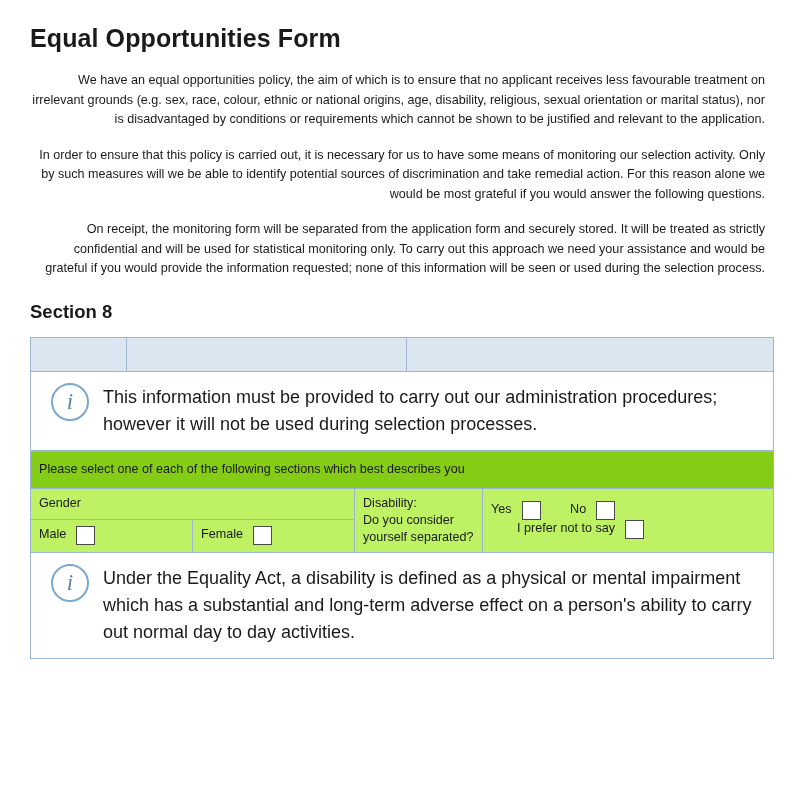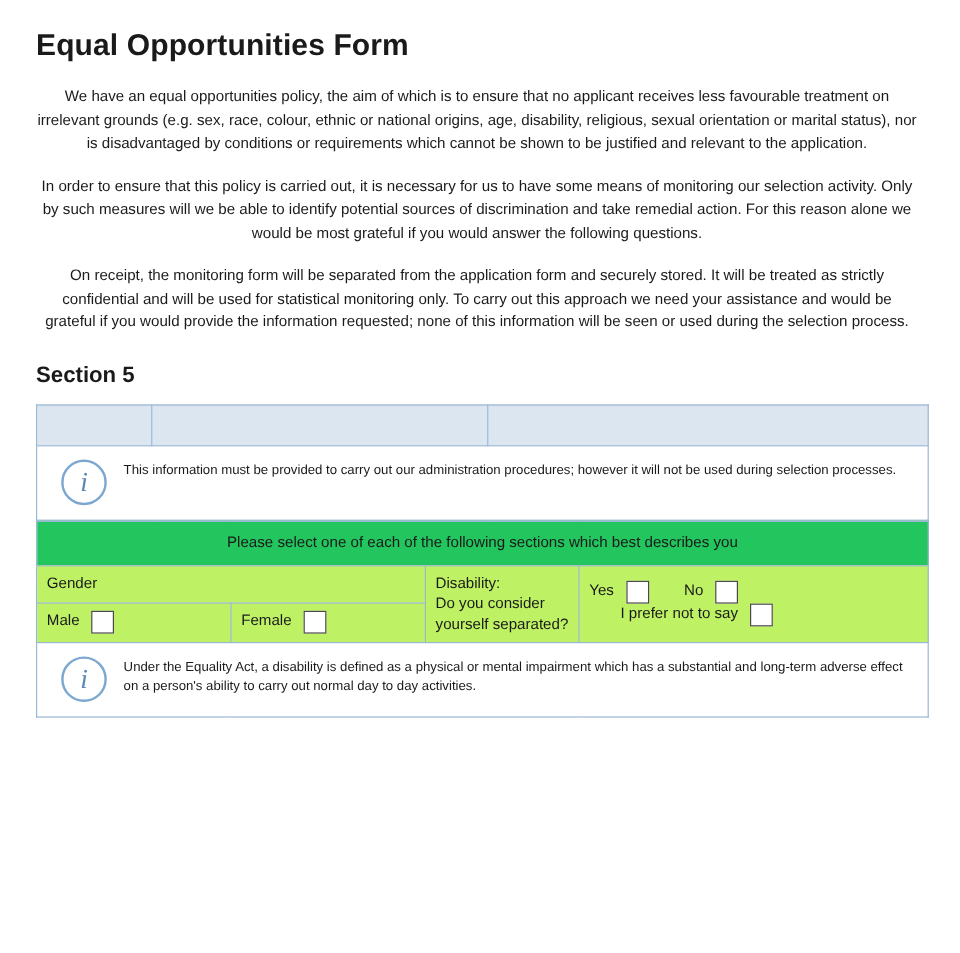--- a/index.html
+++ b/index.html
@@ -23,21 +23,21 @@
     font-size: 25px;
     font-weight: bold;
     margin: 6px 0 18px 0;
     letter-spacing: 0.1px;
   }
   p.para {
     font-size: 12.6px;
     line-height: 1.55;
     margin: 0 0 16px 0;
     max-width: 735px;
-    text-align: center;
+    text-align: right;
   }
   h2.section-heading {
     font-size: 18.5px;
     font-weight: bold;
     margin: 22px 0 14px 0;
   }
   
   .tbl {
     border-collapse: collapse;
     width: 743px;
@@ -78,30 +78,29 @@
     align-items: center;
     justify-content: center;
     font-family: "Liberation Serif", serif;
     font-style: italic;
     font-size: 23px;
     line-height: 1;
     margin-left: 12px;
     margin-top: 1px;
   }
   .note-text {
-    font-size: 11px;
+    font-size: 18px;
     line-height: 1.5;
     padding-top: 2px;
     max-width: 660px;
   }
   
   .instr-row td {
-    background: #22c55e;
+    background: #84cc16;
     height: 24px;
-    text-align: center;
   }
   .shade {
     background: #bef264;
   }
   .cellpad {
     padding: 7px 9px;
   }
   .checkbox {
     display: inline-block;
     width: 17px;
@@ -130,21 +129,21 @@
 <body>
 
 <div class="page">
 
   <h1 class="title">Equal Opportunities Form</h1>
 
   <p class="para">We have an equal opportunities policy, the aim of which is to ensure that no applicant receives less favourable treatment on irrelevant grounds (e.g. sex, race, colour, ethnic or national origins, age, disability, religious, sexual orientation or marital status), nor is disadvantaged by conditions or requirements which cannot be shown to be justified and relevant to the application.</p>
   <p class="para">In order to ensure that this policy is carried out, it is necessary for us to have some means of monitoring our selection activity. Only by such measures will we be able to identify potential sources of discrimination and take remedial action. For this reason alone we would be most grateful if you would answer the following questions.</p>
   <p class="para">On receipt, the monitoring form will be separated from the application form and securely stored. It will be treated as strictly confidential and will be used for statistical monitoring only.  To carry out this approach we need your assistance and would be grateful if you would provide the information requested; none of this information will be seen or used during the selection process.</p>
 
-  <h2 class="section-heading">Section 5</h2>
+  <h2 class="section-heading">Section 8</h2>
 
   <table class="tbl">
     <colgroup>
       <col style="width:96px">
       <col style="width:280px">
       <col style="width:367px">
     </colgroup>
     <tbody>
       <tr class="blank-row">
         <td></td>

